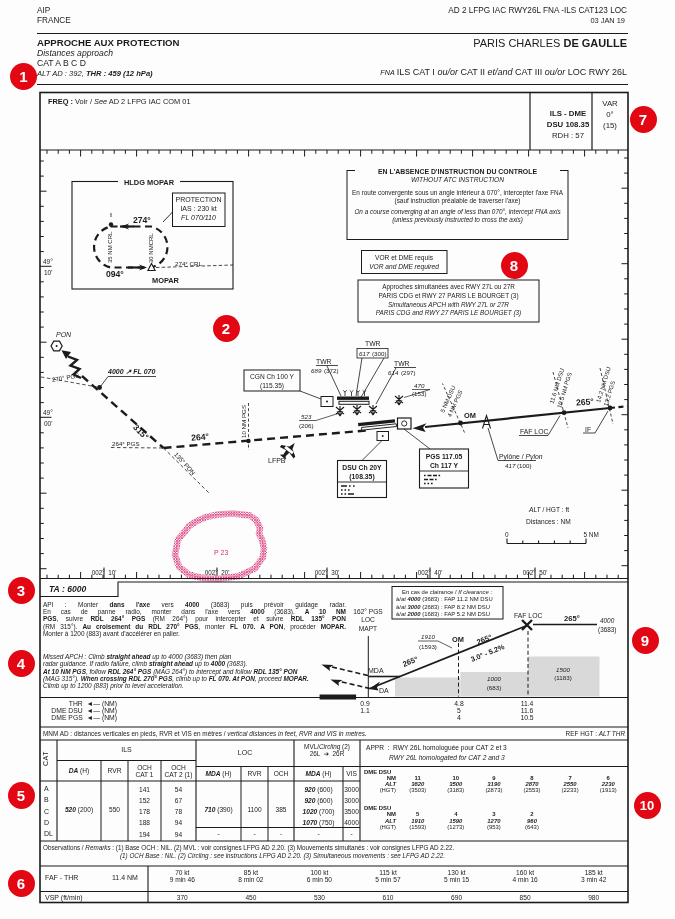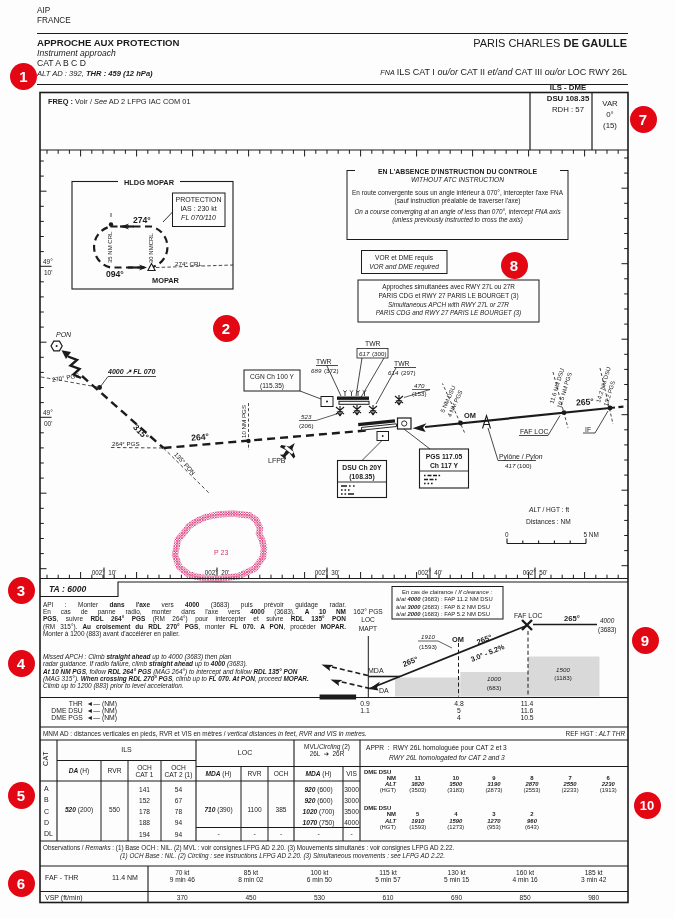--- a/index.html
+++ b/index.html
@@ -6,40 +6,41 @@
 .b{font-weight:bold;}.i{font-style:italic;}
 .circ{position:absolute;width:27px;height:27px;border-radius:50%;background:#e30613;color:#fff;font-weight:bold;font-size:15px;text-align:center;line-height:27px;z-index:30;}
 svg{position:absolute;left:0;top:0;z-index:5;}
 svg text{font-family:"Liberation Sans",sans-serif;fill:#1b1b1b;}
 .t{position:absolute;white-space:nowrap;z-index:10;}
 </style></head><body>
 <div id="page">
 
 <div class="t" style="left:37px;top:6px;font-size:8.2px;line-height:10px;">AIP<br>FRANCE</div>
 
+<div class="t" style="right:48px;top:6px;font-size:8.2px;text-align:right;line-height:10px;">AD 2 LFPG IAC RWY26L FNA -ILS CAT123 LOC<br><span style="font-size:7.4px;">03 JAN 19&nbsp;</span></div>
 
 <div class="t" style="left:37px;top:33px;width:591px;border-top:1.4px solid #1b1b1b;"></div>
 
 <div class="t b" style="left:37px;top:37px;font-size:9.6px;">APPROCHE AUX PROTECTION</div>
 
 <div class="t" style="right:48px;top:37px;font-size:11px;">PARIS CHARLES <span class="b">DE GAULLE</span></div>
 
-<div class="t i" style="left:37px;top:48px;font-size:8.6px;">Instrument approach</div>
+<div class="t i" style="left:37px;top:48px;font-size:8.6px;">Distances approach</div>
 
 <div class="t" style="left:37px;top:58px;font-size:8.6px;">CAT A B C D</div>
 
 <div class="t i" style="left:37px;top:68.5px;font-size:7.6px;">ALT AD : 392, <span class="b">THR : 459 (12 hPa)</span></div>
 
 <div class="t" style="right:48px;top:67px;font-size:9px;"><span class="i" style="font-size:7.2px;">FNA&nbsp;</span>ILS CAT I <span class="i">ou/or</span> CAT II <span class="i">et/and</span> CAT III <span class="i">ou/or</span> LOC RWY 26L</div>
 
 <div class="t" style="left:37px;top:84px;width:591px;border-top:1.2px solid #1b1b1b;"></div>
 
 <div class="t" style="left:48px;top:97px;font-size:7.4px;"><span class="b">FREQ :</span> Voir / <span class="i">See</span> AD 2 LFPG IAC COM 01</div>
 
-<div class="t" style="left:530px;top:82px;width:76px;text-align:center;font-size:7.8px;line-height:11px;"><span class="b">ILS - DME<br>DSU 108.35</span><br>RDH : 57</div>
+<div class="t" style="left:530px;top:108px;width:76px;text-align:center;font-size:7.8px;line-height:11px;"><span class="b">ILS - DME<br>DSU 108.35</span><br>RDH : 57</div>
 
 <div class="t" style="left:592px;top:98px;width:36px;text-align:center;font-size:7.8px;line-height:11px;">VAR<br>0°<br>(15)</div>
 
 <div class="circ" style="left:10.0px;top:62.5px;font-size:15px;">1</div>
 
 <div class="circ" style="left:212.5px;top:314.5px;font-size:15px;">2</div>
 
 <div class="circ" style="left:7.5px;top:576.5px;font-size:15px;">3</div>
 
 <div class="circ" style="left:7.5px;top:649.5px;font-size:15px;">4</div>

